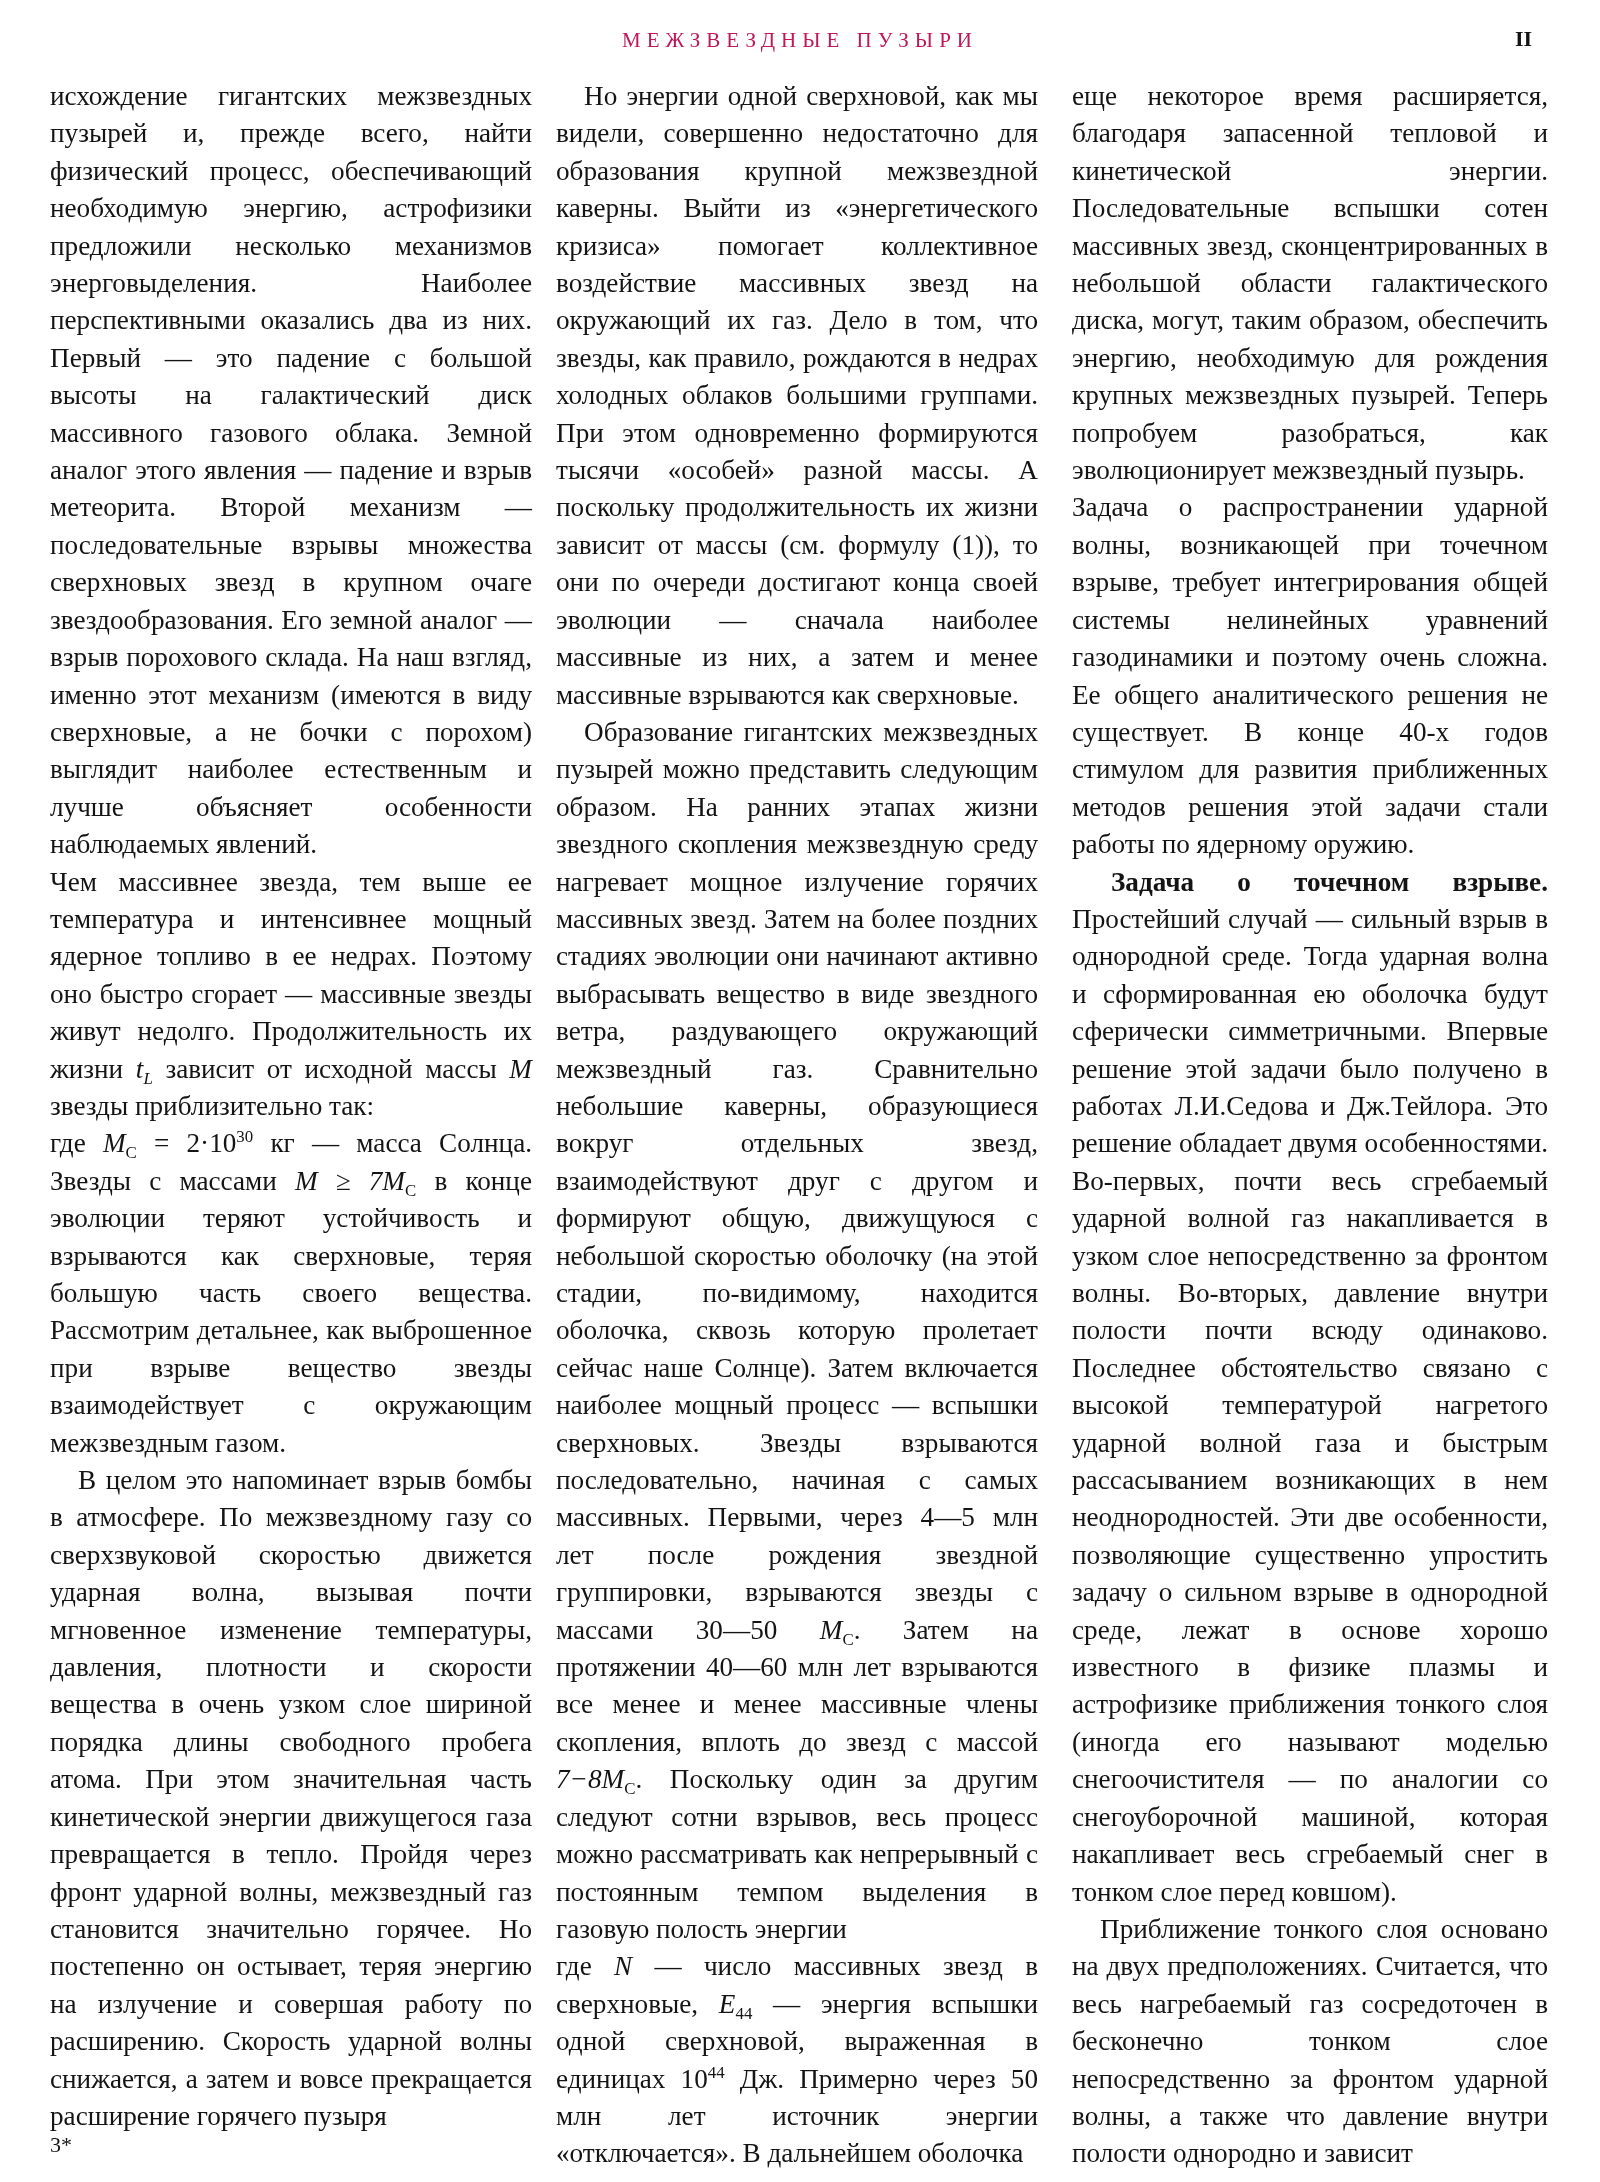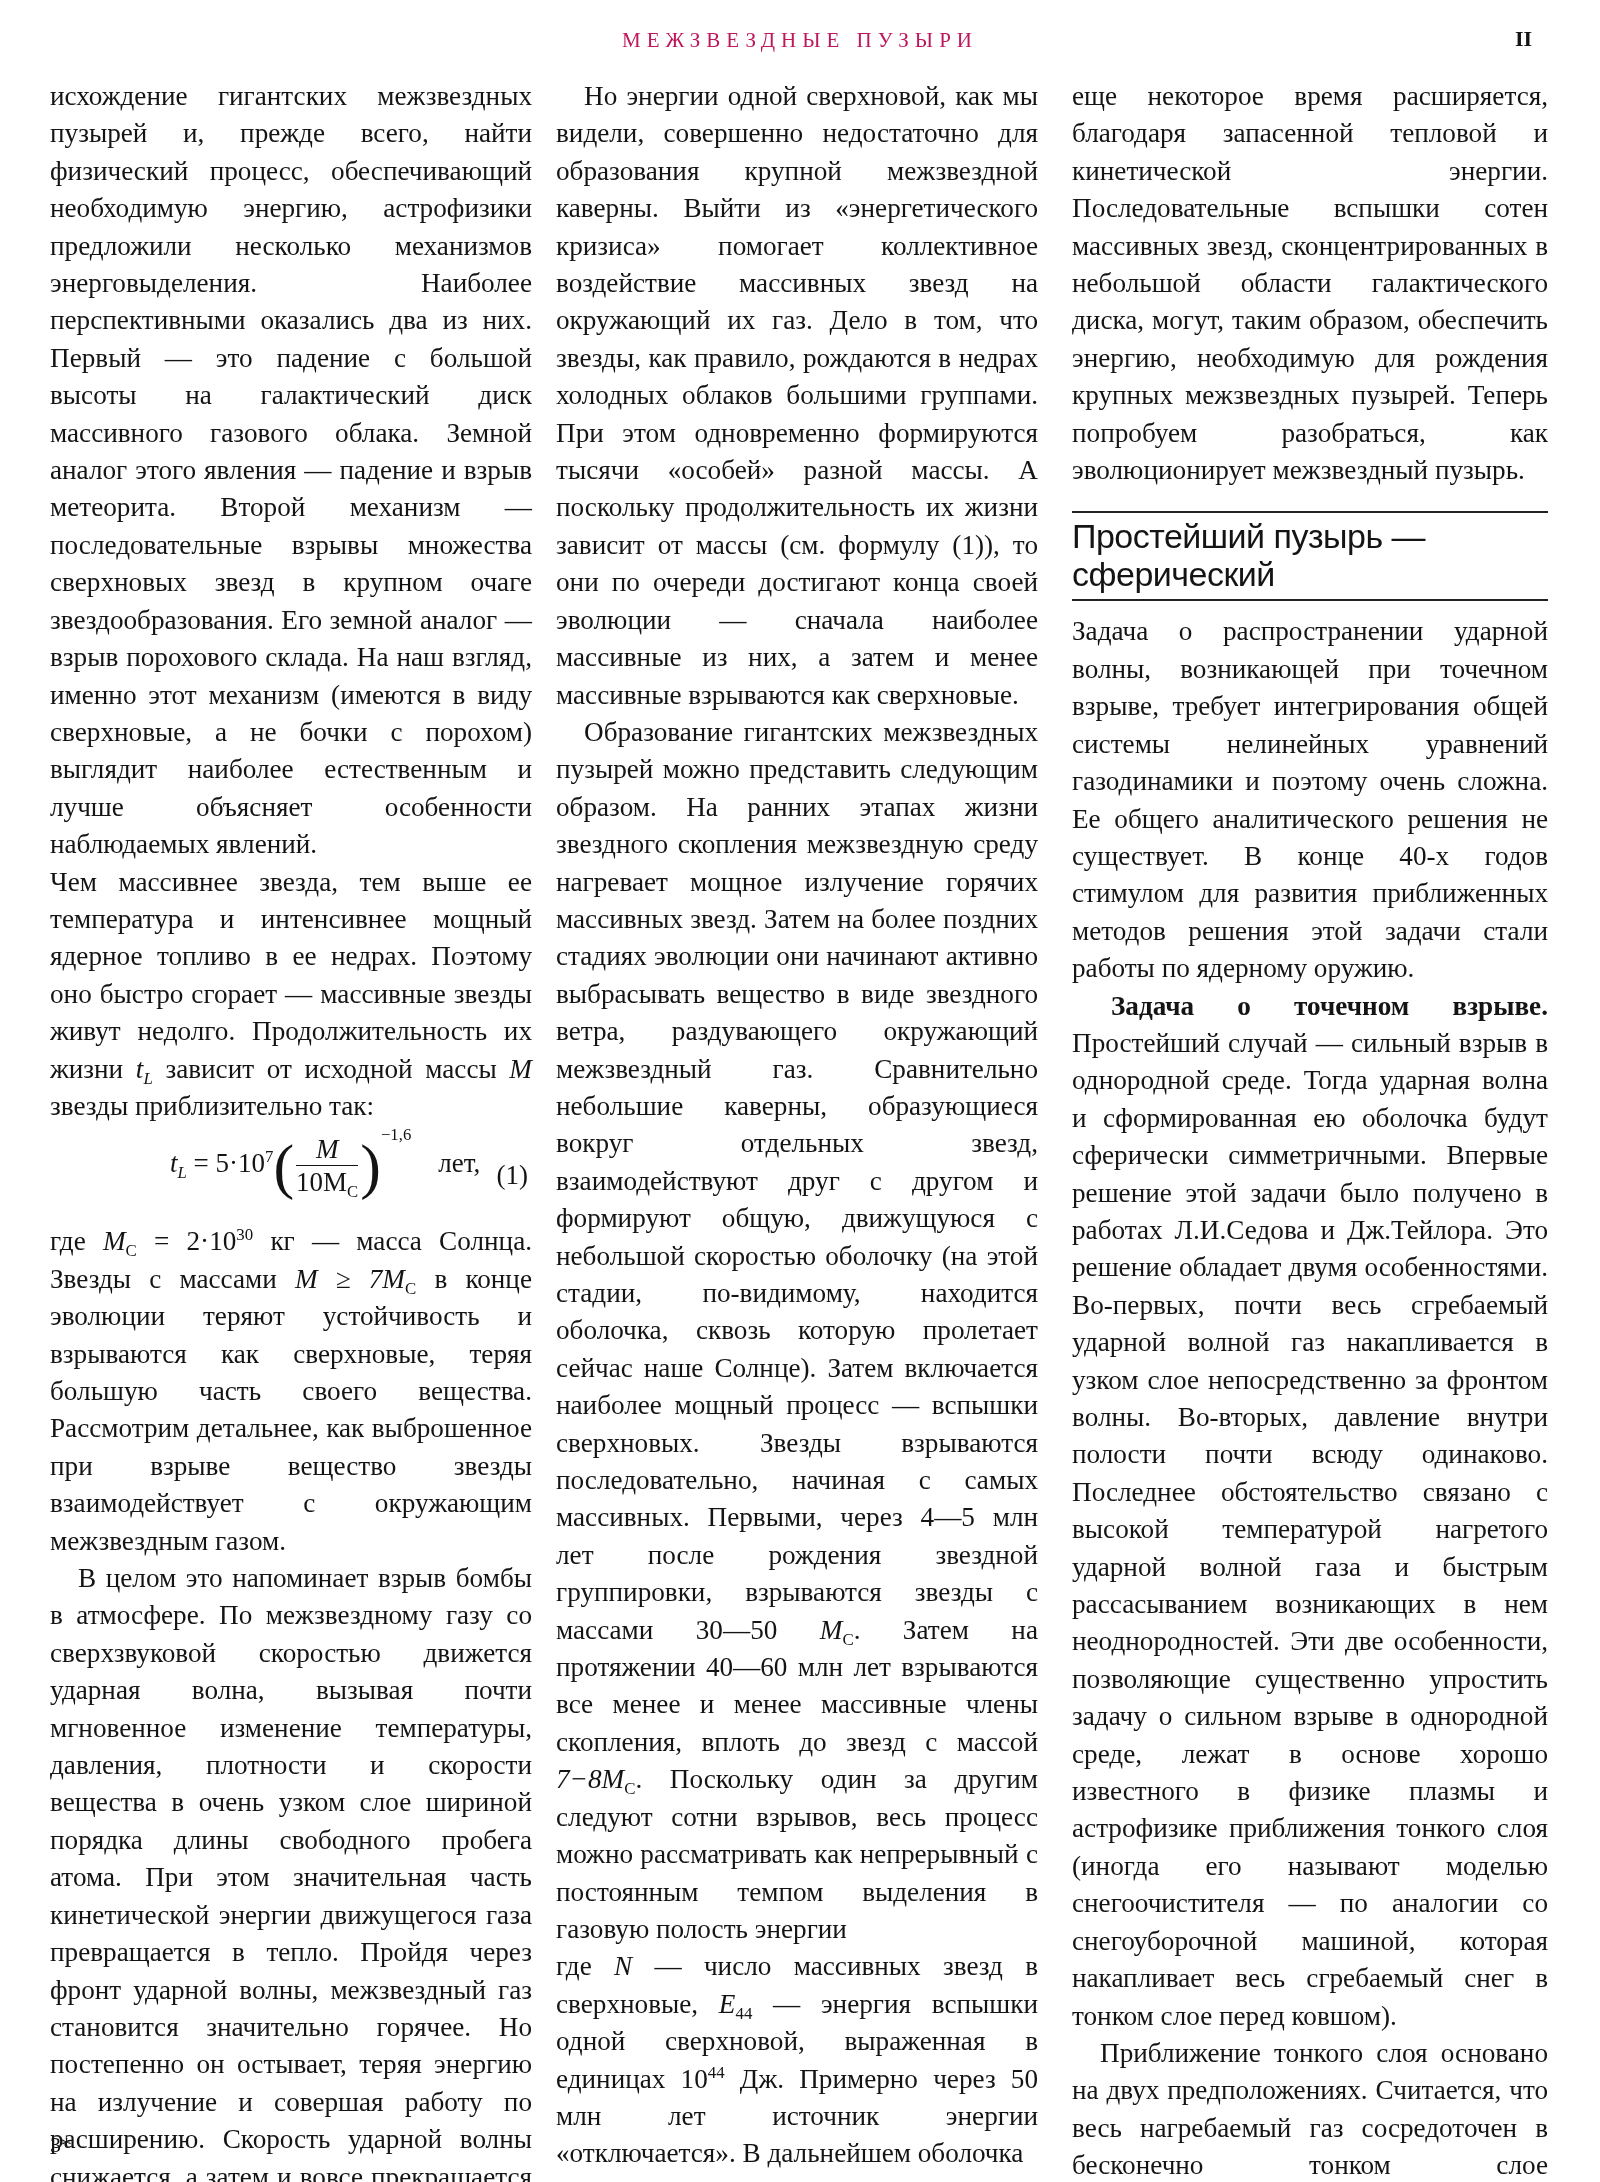--- a/index.html
+++ b/index.html
@@ -53,36 +53,30 @@
 </style>
 </head>
 <body>
 
 <div class="running-head">МЕЖЗВЕЗДНЫЕ ПУЗЫРИ</div>
 <div class="folio">II</div>
 
 <div class="col col1">
   <p>исхождение гигантских межзвездных пузырей и, прежде всего, найти физический процесс, обеспечивающий необходимую энергию, астрофизики предложили несколько механизмов энерговыделения. Наиболее перспективными оказались два из них. Первый — это падение с большой высоты на галактический диск массивного газового облака. Земной аналог этого явления — падение и взрыв метеорита. Второй механизм — последовательные взрывы множества сверхновых звезд в крупном очаге звездообразования. Его земной аналог — взрыв порохового склада. На наш взгляд, именно этот механизм (имеются в виду сверхновые, а не бочки с порохом) выглядит наиболее естественным и лучше объясняет особенности наблюдаемых явлений.</p>
   <p><span>Чем массивнее звезда, тем выше ее температура и интенсивнее мощный ядерное топливо в ее недрах. Поэтому оно быстро сгорает — массивные звезды живут недолго. Продолжительность их жизни </span><span class="it">t</span><sub class="it">L</sub><span> зависит от исходной массы </span><span class="it">M</span><span> звезды приблизительно так:</span></p>
-  <div class="formula f1">
-    <span class="it">t</span><sub class="it">L</sub><span> = 5·10</span><sup>7</sup><span class="paren">(</span><span class="frac"><span class="num">M</span><span class="den"><span>10M</span><sub>С</sub></span></span><span class="paren">)</span><sup style="position:relative;top:-22px;">−1,6</sup>
-    &nbsp;&nbsp;&nbsp;<span>лет,</span>
-    <span class="eqnum" style="top:22px;">(1)</span>
-  </div>
   <p><span>где </span><span class="it">M</span><sub>С</sub><span> = 2·10</span><sup>30</sup><span> кг — масса Солнца. Звезды с массами </span><span class="it">M ≥ 7M</span><sub>С</sub><span> в конце эволюции теряют устойчивость и взрываются как сверхновые, теряя большую часть своего вещества. Рассмотрим детальнее, как выброшенное при взрыве вещество звезды взаимодействует с окружающим межзвездным газом.</span></p>
   <p class="ind">В целом это напоминает взрыв бомбы в атмосфере. По межзвездному газу со сверхзвуковой скоростью движется ударная волна, вызывая почти мгновенное изменение температуры, давления, плотности и скорости вещества в очень узком слое шириной порядка длины свободного пробега атома. При этом значительная часть кинетической энергии движущегося газа превращается в тепло. Пройдя через фронт ударной волны, межзвездный газ становится значительно горячее. Но постепенно он остывает, теряя энергию на излучение и совершая работу по расширению. Скорость ударной волны снижается, а затем и вовсе прекращается расширение горячего пузыря</p>
 </div>
 
 <div class="col col2">
   <p class="ind">Но энергии одной сверхновой, как мы видели, совершенно недостаточно для образования крупной межзвездной каверны. Выйти из «энергетического кризиса» помогает коллективное воздействие массивных звезд на окружающий их газ. Дело в том, что звезды, как правило, рождаются в недрах холодных облаков большими группами. При этом одновременно формируются тысячи «особей» разной массы. А поскольку продолжительность их жизни зависит от массы (см. формулу (1)), то они по очереди достигают конца своей эволюции — сначала наиболее массивные из них, а затем и менее массивные взрываются как сверхновые.</p>
   <p class="ind"><span>Образование гигантских межзвездных пузырей можно представить следующим образом. На ранних этапах жизни звездного скопления межзвездную среду нагревает мощное излучение горячих массивных звезд. Затем на более поздних стадиях эволюции они начинают активно выбрасывать вещество в виде звездного ветра, раздувающего окружающий межзвездный газ. Сравнительно небольшие каверны, образующиеся вокруг отдельных звезд, взаимодействуют друг с другом и формируют общую, движущуюся с небольшой скоростью оболочку (на этой стадии, по-видимому, находится оболочка, сквозь которую пролетает сейчас наше Солнце). Затем включается наиболее мощный процесс — вспышки сверхновых. Звезды взрываются последовательно, начиная с самых массивных. Первыми, через 4—5 млн лет после рождения звездной группировки, взрываются звезды с массами 30—50 </span><span class="it">M</span><sub>С</sub><span>. Затем на протяжении 40—60 млн лет взрываются все менее и менее массивные члены скопления, вплоть до звезд с массой </span><span class="it">7−8M</span><sub>С</sub><span>. Поскольку один за другим следуют сотни взрывов, весь процесс можно рассматривать как непрерывный с постоянным темпом выделения в газовую полость энергии</span></p>
   <p><span>где </span><span class="it">N</span><span> — число массивных звезд в сверхновые, </span><span class="it">E</span><sub>44</sub><span> — энергия вспышки одной сверхновой, выраженная в единицах 10</span><sup>44</sup><span> Дж. Примерно через 50 млн лет источник энергии «отключается». В дальнейшем оболочка</span></p>
 </div>
 
 <div class="col col3">
   <p>еще некоторое время расширяется, благодаря запасенной тепловой и кинетической энергии. Последовательные вспышки сотен массивных звезд, сконцентрированных в небольшой области галактического диска, могут, таким образом, обеспечить энергию, необходимую для рождения крупных межзвездных пузырей. Теперь попробуем разобраться, как эволюционирует межзвездный пузырь.</p>
-  <div class="heading">Простейший пузырь — сферический</div>
   <p>Задача о распространении ударной волны, возникающей при точечном взрыве, требует интегрирования общей системы нелинейных уравнений газодинамики и поэтому очень сложна. Ее общего аналитического решения не существует. В конце 40-х годов стимулом для развития приближенных методов решения этой задачи стали работы по ядерному оружию.</p>
   <p class="ind"><b class="run-in">Задача о точечном взрыве.</b><span> Простейший случай — сильный взрыв в однородной среде. Тогда ударная волна и сформированная ею оболочка будут сферически симметричными. Впервые решение этой задачи было получено в работах Л.И.Седова и Дж.Тейлора. Это решение обладает двумя особенностями. Во-первых, почти весь сгребаемый ударной волной газ накапливается в узком слое непосредственно за фронтом волны. Во-вторых, давление внутри полости почти всюду одинаково. Последнее обстоятельство связано с высокой температурой нагретого ударной волной газа и быстрым рассасыванием возникающих в нем неоднородностей. Эти две особенности, позволяющие существенно упростить задачу о сильном взрыве в однородной среде, лежат в основе хорошо известного в физике плазмы и астрофизике приближения тонкого слоя (иногда его называют моделью снегоочистителя — по аналогии со снегоуборочной машиной, которая накапливает весь сгребаемый снег в тонком слое перед ковшом).</span></p>
   <p class="ind">Приближение тонкого слоя основано на двух предположениях. Считается, что весь нагребаемый газ сосредоточен в бесконечно тонком слое непосредственно за фронтом ударной волны, а также что давление внутри полости однородно и зависит</p>
 </div>
 
 <div class="footer-mark">3*</div>
 
 </body></html>

